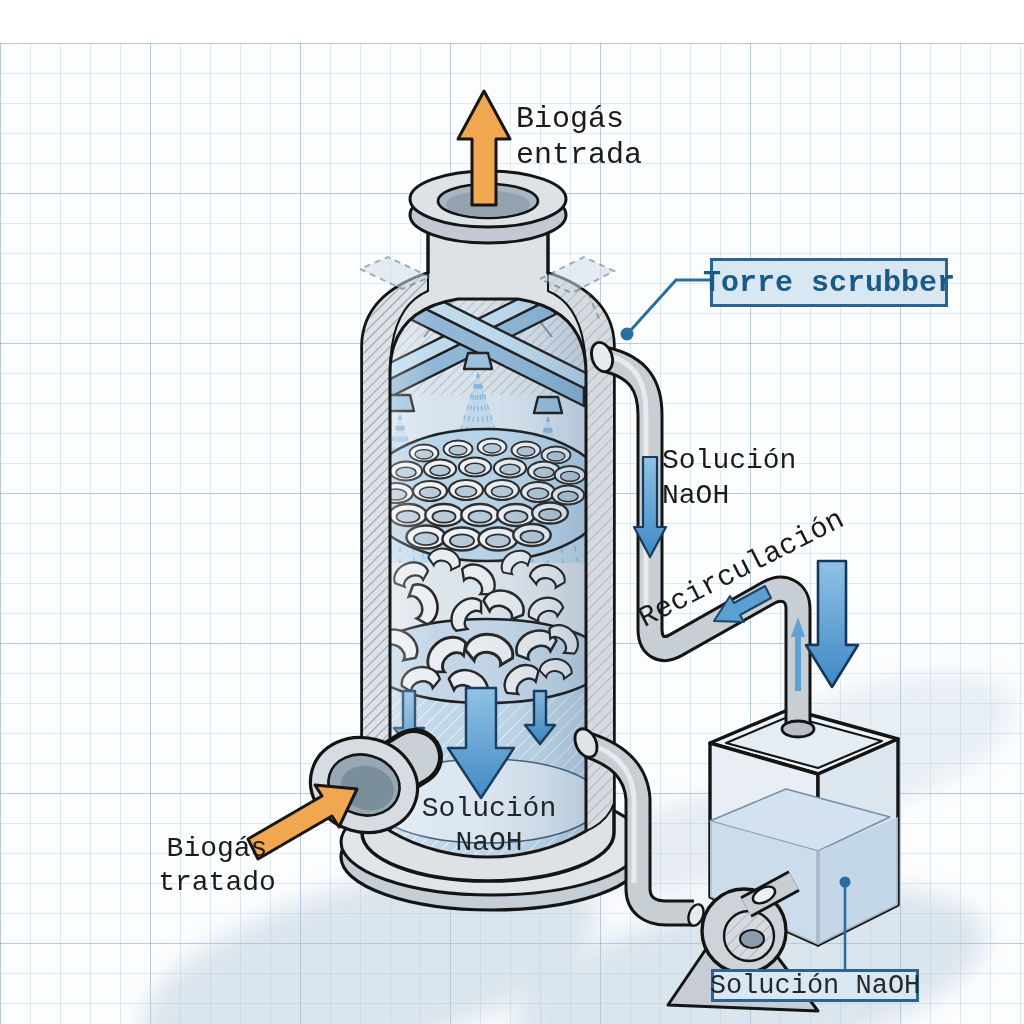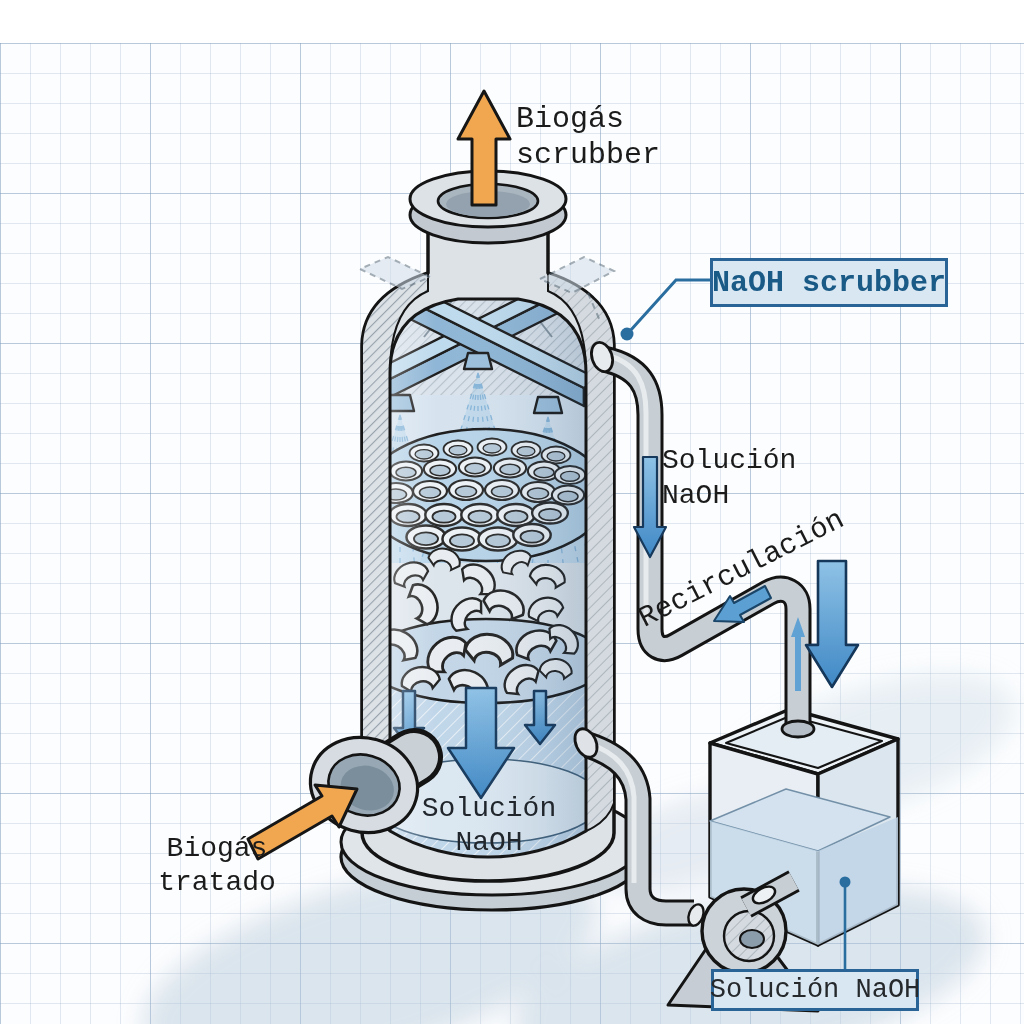--- a/index.html
+++ b/index.html
@@ -17,21 +17,21 @@
   }
   svg.art{position:absolute;inset:0;}
   .lbl{position:absolute;color:#1b1b1b;font-size:28px;font-weight:500;line-height:1.2;white-space:nowrap;}
   .lbl .ln{display:block;}
   .callout{
     position:absolute;display:flex;align-items:center;justify-content:center;
     background:#d9e7f3;border:3px solid #2a6496;box-sizing:border-box;
     white-space:nowrap;
   }
   #box-tower{left:710px;top:215px;width:238px;height:49px;font-size:30px;font-weight:700;color:#1a5a86;}
-  #box-tank{left:711px;top:926px;width:208px;height:42px;font-size:27px;font-weight:500;color:#26292c;}
+  #box-tank{left:711px;top:926px;width:208px;height:33px;font-size:27px;font-weight:500;color:#26292c;}
   #lbl-treated{left:516px;top:58px;font-size:30px;}
   #lbl-naoh-pipe{left:662px;top:400px;font-size:28px;line-height:1.25;}
   #lbl-recirc{left:742px;top:527px;transform:translate(-50%,-50%) rotate(-27deg);font-size:29px;}
   #lbl-inlet{left:217px;top:789px;transform:translateX(-50%);text-align:center;}
   #lbl-sump{left:489px;top:749px;transform:translateX(-50%);text-align:center;color:#20262b;}
 </style>
 </head>
 <body>
 
 <div class="canvas">
@@ -258,25 +258,25 @@
   <g>
     <path d="M 711,237 L 676,237 L 630,288" fill="none" stroke="#2a6ea0" stroke-width="3"></path>
     <circle cx="627" cy="291" r="6.5" fill="#2a6ea0"></circle>
     <line x1="845" y1="842" x2="845" y2="926" stroke="#2a6ea0" stroke-width="2.6"></line>
     <circle cx="845" cy="839" r="5.5" fill="#2a6ea0"></circle>
   </g>
 </svg>
 
 <div class="lbl" id="lbl-treated">
   <span class="ln">Biogás</span>
-  <span class="ln">scrubber</span>
+  <span class="ln">entrada</span>
 </div>
 
 <div class="callout" id="box-tower">
-  <span>NaOH scrubber</span>
+  <span>Torre scrubber</span>
 </div>
 
 <div class="lbl" id="lbl-naoh-pipe">
   <span class="ln">Solución</span>
   <span class="ln">NaOH</span>
 </div>
 
 <div class="lbl" id="lbl-recirc">
   <span>Recirculación</span>
 </div>

